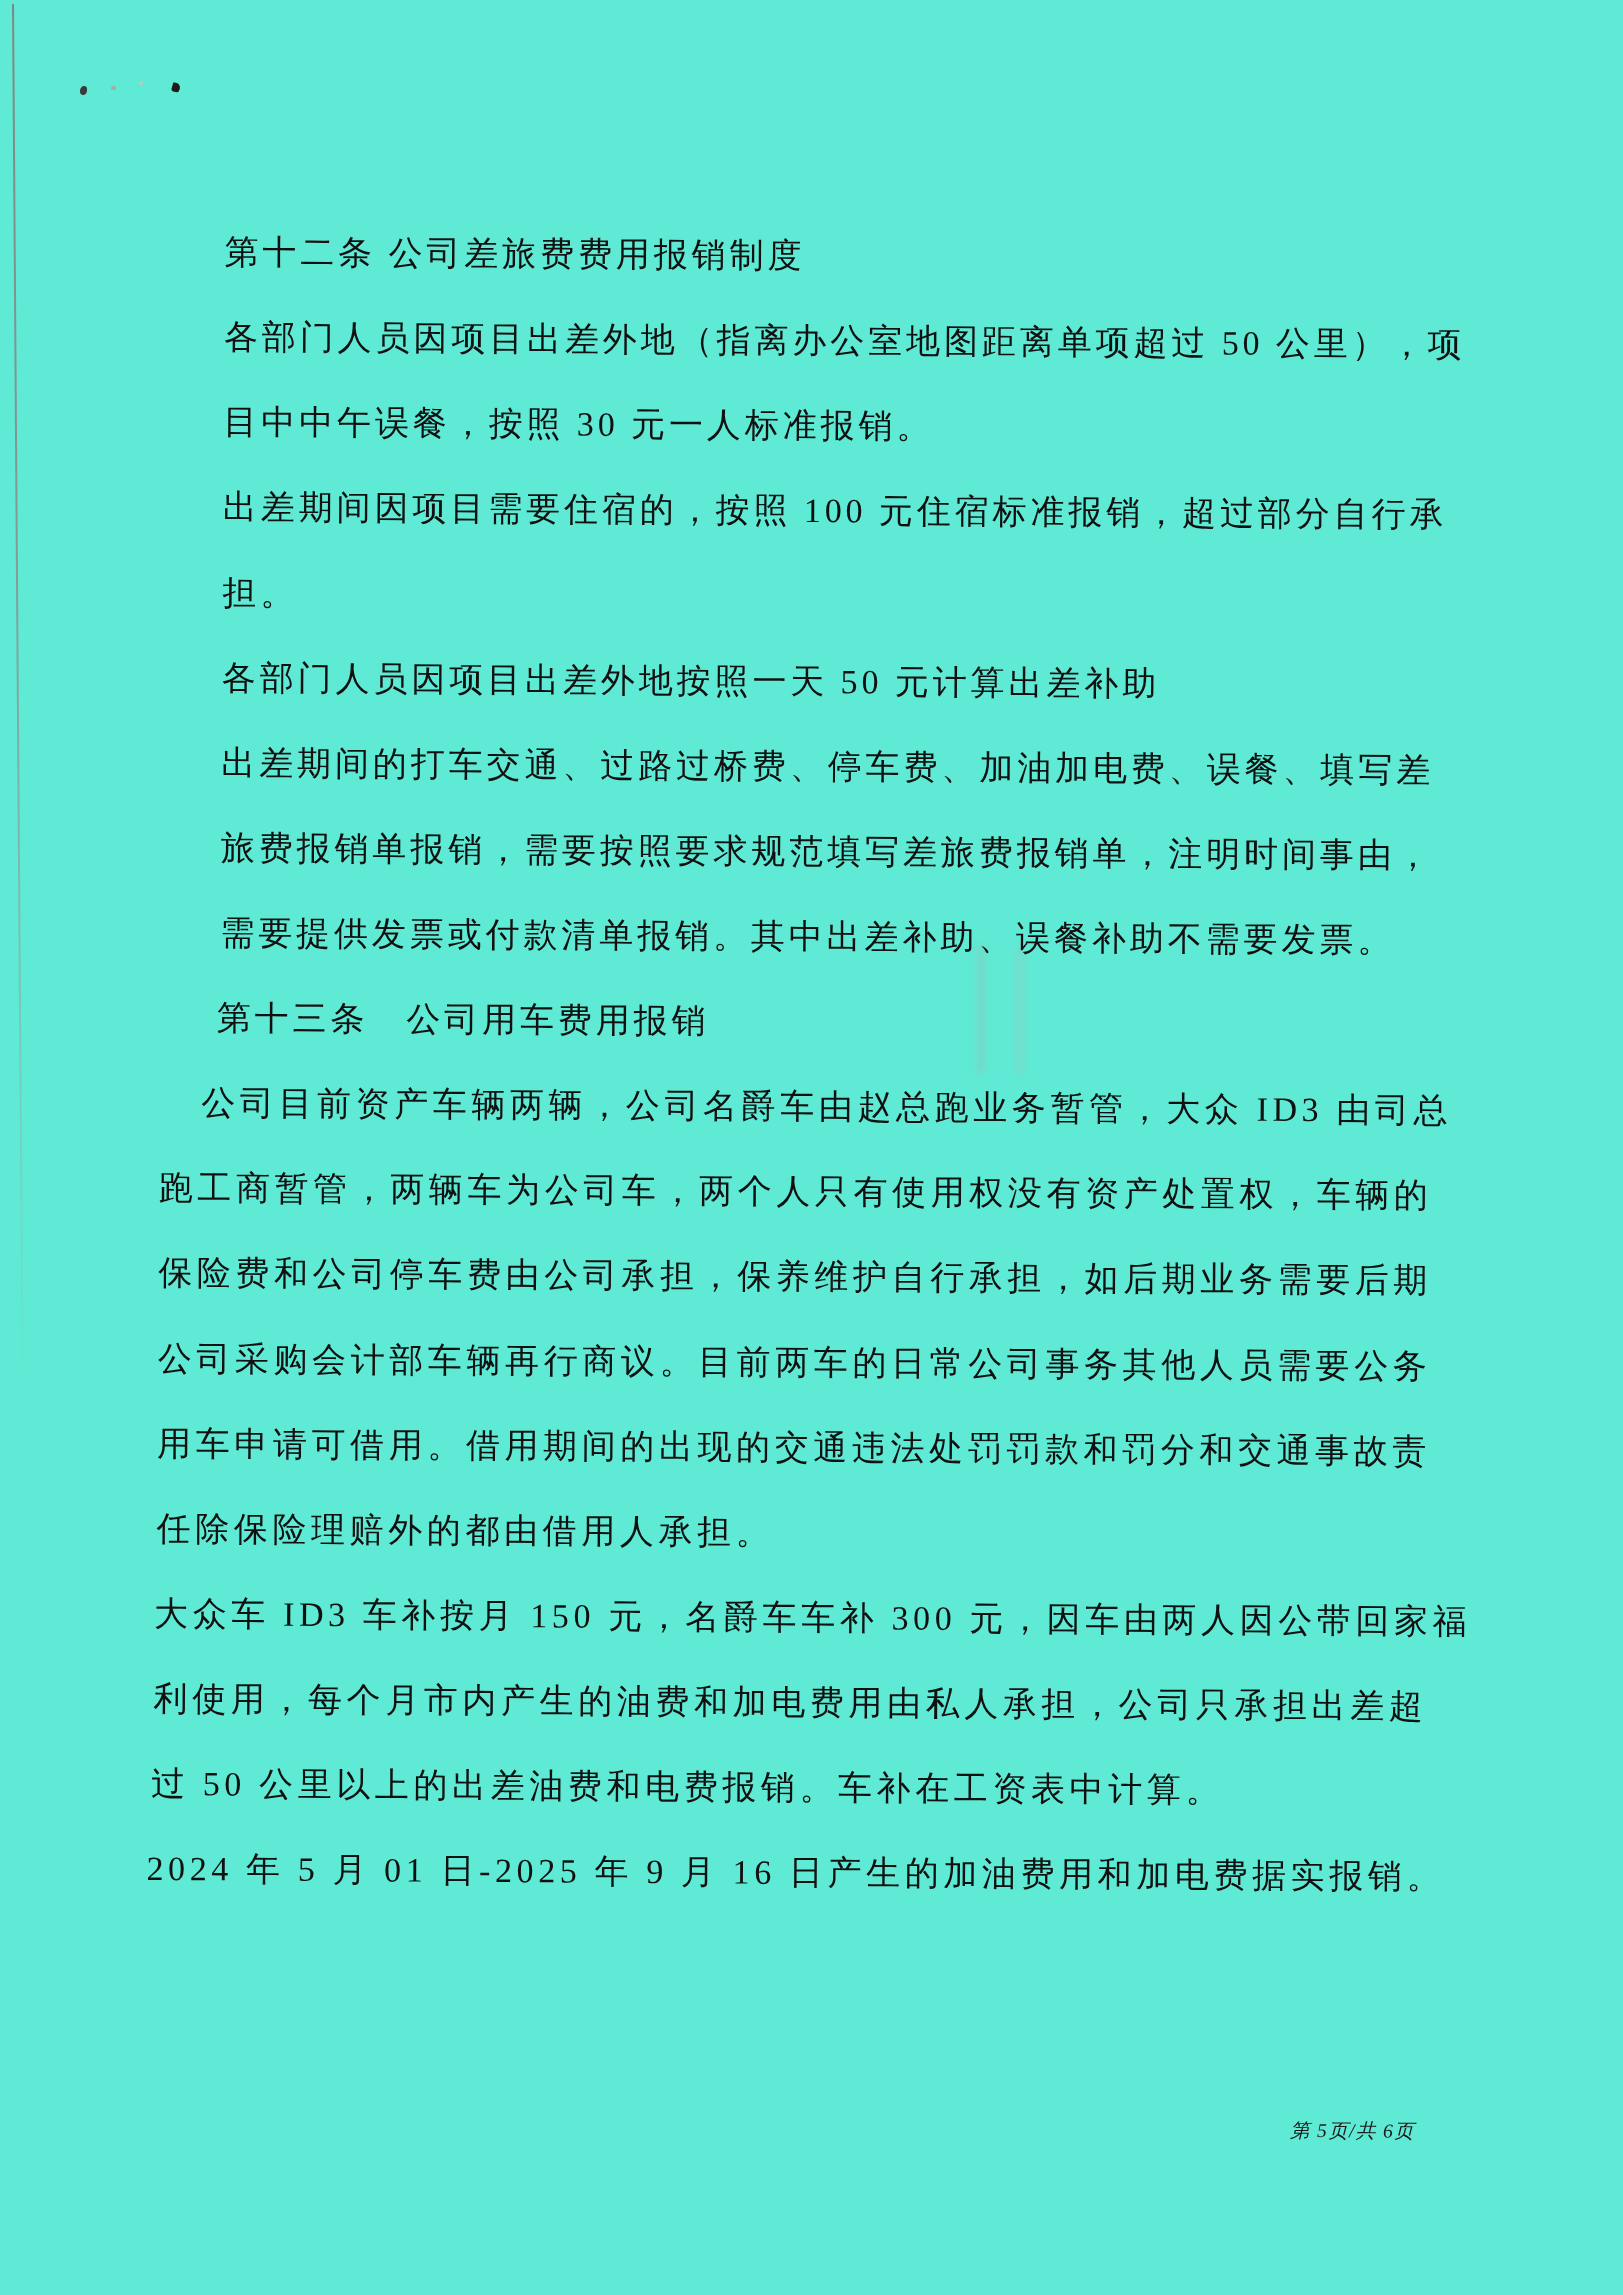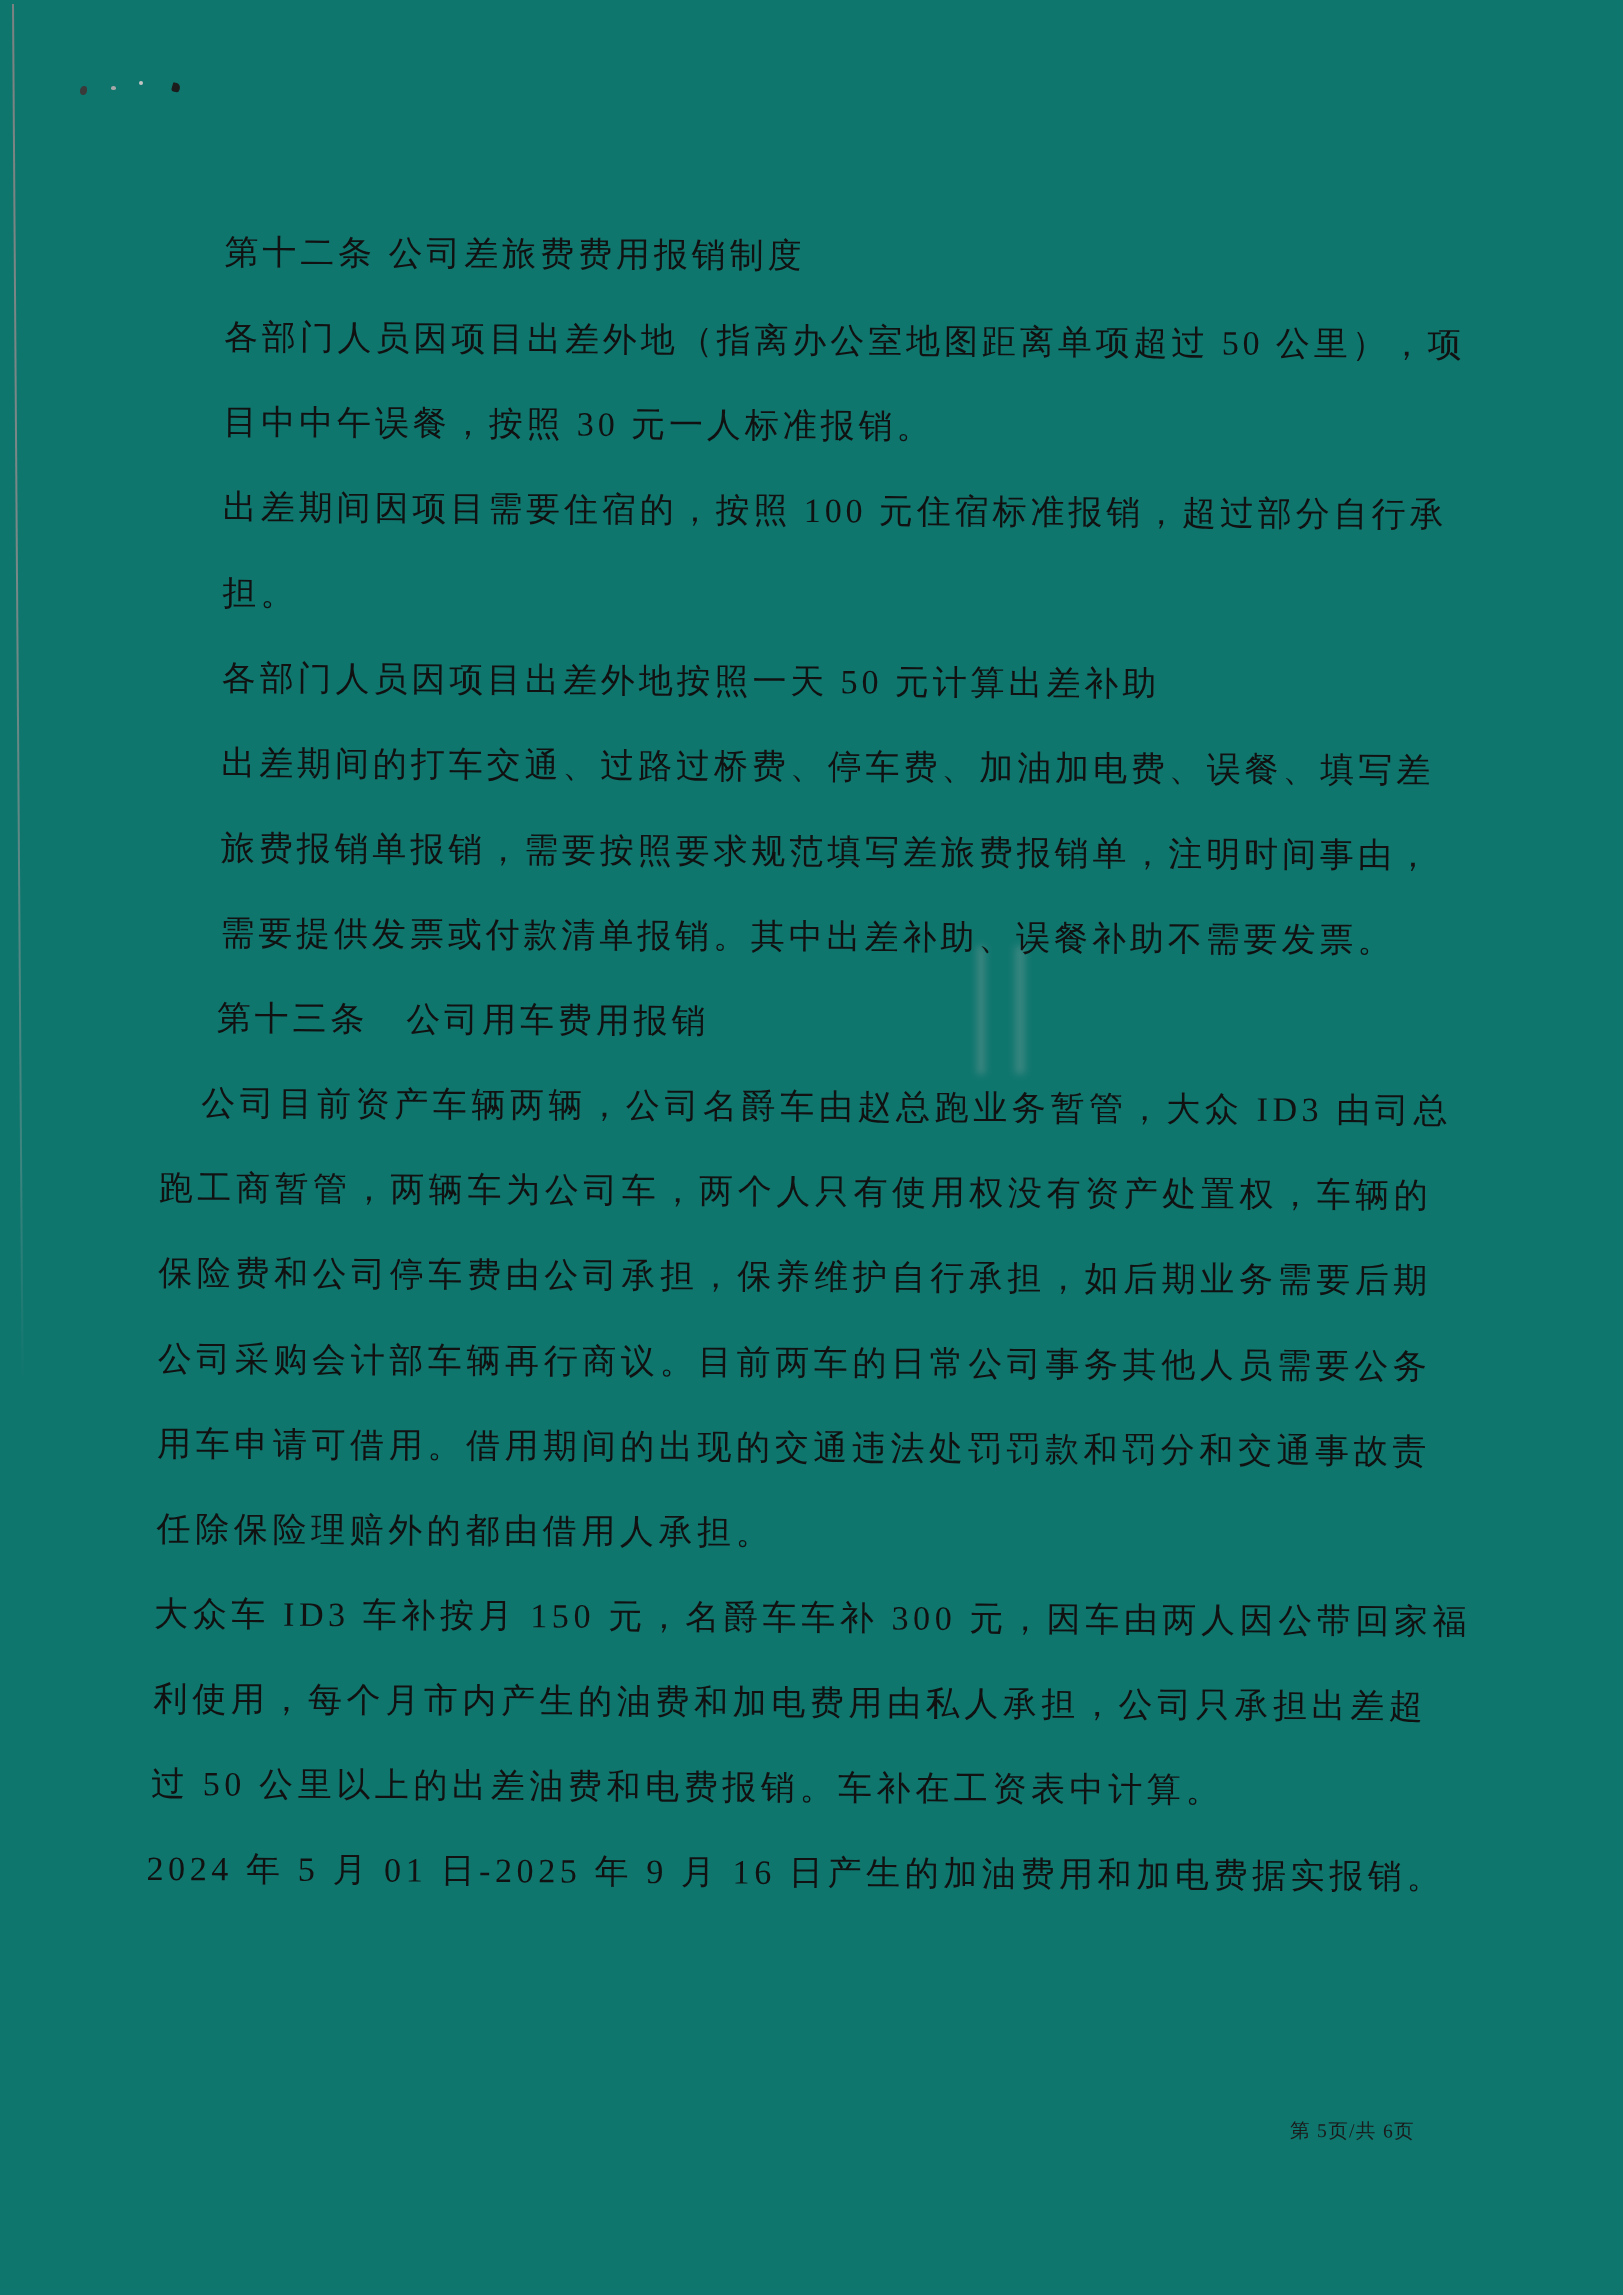--- a/index.html
+++ b/index.html
@@ -3,21 +3,21 @@
 <meta charset="utf-8">
 <style>
   html, body { margin: 0; padding: 0; }
   body {
     width: 1624px; height: 2295px;
     background: #ffffff;
     overflow: hidden;
     position: relative;
     font-family: "Liberation Serif", "DejaVu Serif", serif;
   }
-  .page { position: absolute; inset: 0; background: #0f766e; }
+  .page { position: absolute; inset: 0; background: #5eead4; }
   .page-content {
     position: absolute; inset: 0;
     transform: rotate(0.35deg);
     transform-origin: 0 0;
   }
   .line {
     position: absolute;
     font-size: 34px;
     line-height: 35px;
     letter-spacing: 3.9px;
@@ -25,20 +25,21 @@
     white-space: pre;
   }
   .sec2 { letter-spacing: 4.6px; }
   .footer {
     position: absolute;
     font-size: 19.6px;
     line-height: 21px;
     letter-spacing: 1.3px;
     color: #1a1a1a;
     white-space: pre;
+    font-style: italic;
   }
   
   .scan-edge-line {
     position: absolute;
     left: 11.8px; top: 3.9px;
     width: 2px; height: 1375px;
     background: linear-gradient(to bottom,
       rgba(130,130,130,0.95) 0%,
       rgba(140,140,140,0.85) 40%,
       rgba(150,150,150,0.55) 65%,

